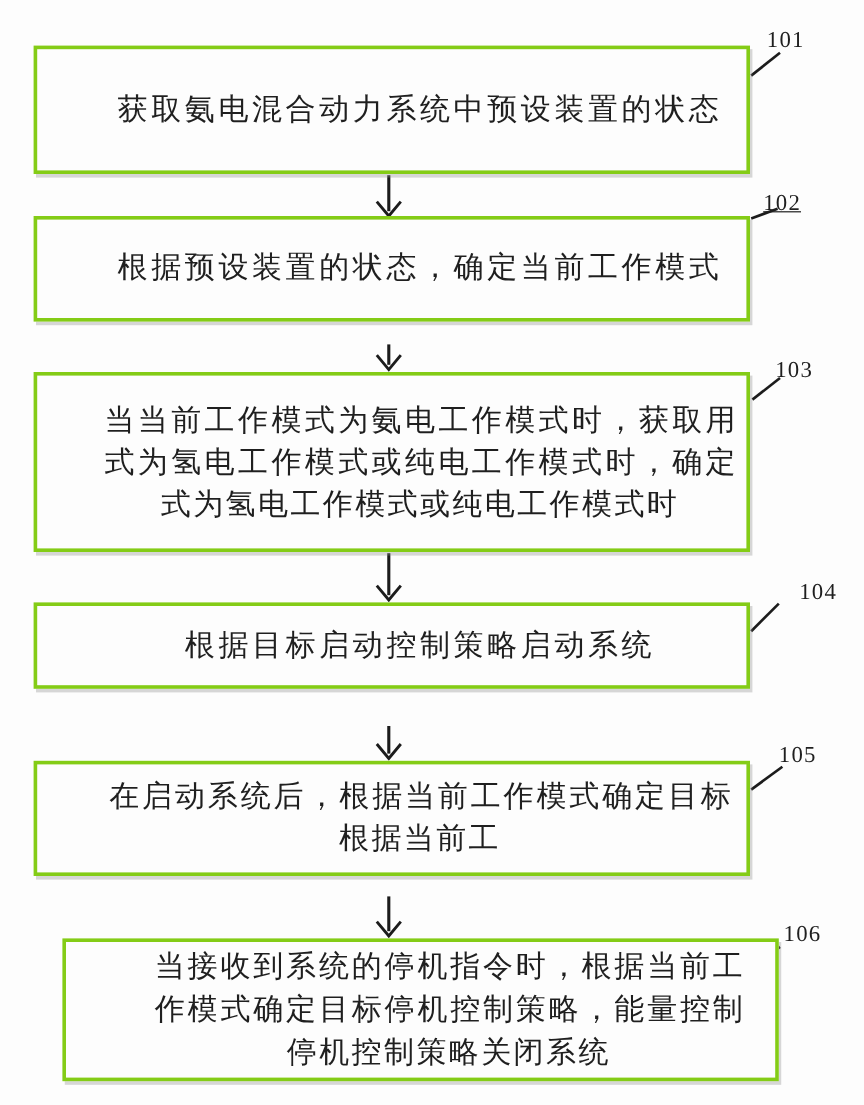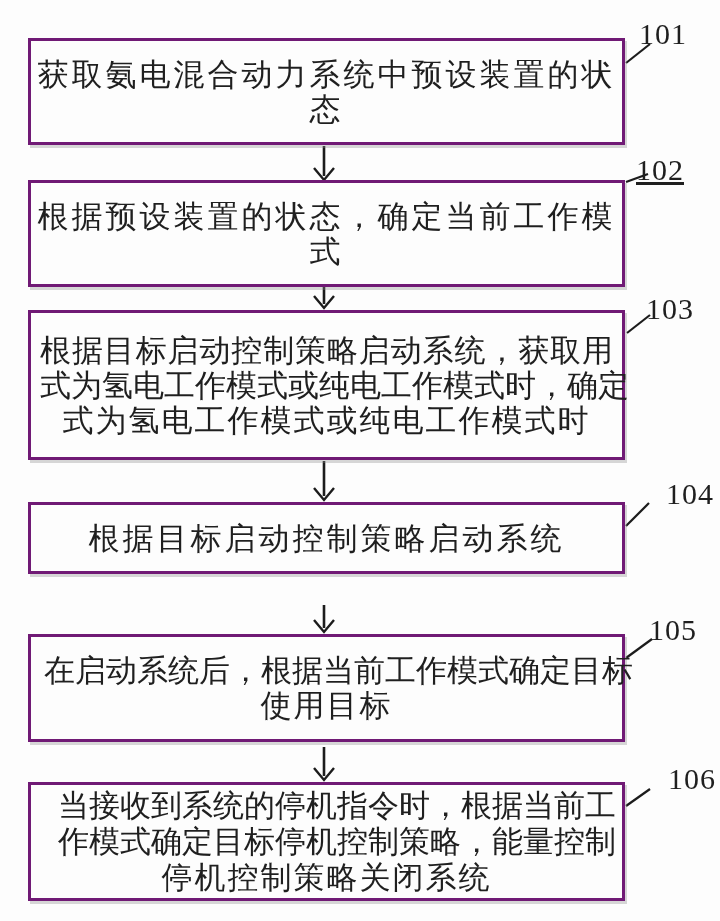--- a/index.html
+++ b/index.html
@@ -21,28 +21,29 @@
     left: 0;
     top: 0;
     width: 720px;
     height: 921px;
   }
   .box {
     position: absolute;
     left: 28px;
     width: 597px;
     box-sizing: border-box;
-    border: 3px solid #701a75;
+    border: 3px solid #84cc16;
     background: #fdfdfd;
     box-shadow: 2px 3px 0 0 rgba(140,140,140,0.35);
     display: flex;
     flex-direction: column;
     justify-content: center;
-    font-size: 31px;
+    font-size: 25px;
     line-height: 35px;
+    padding-left: 47px;
   }
   .line {
     width: 100%;
     box-sizing: border-box;
     white-space: nowrap;
   }
   .line.center {
     text-align: center;
     letter-spacing: 3px;
     white-space: normal;
@@ -51,41 +52,41 @@
     text-align: center;
     letter-spacing: 2px;
     white-space: normal;
   }
   .line.justify {
     text-align: justify;
     text-align-last: justify;
     -moz-text-align-last: justify;
   }
   .b101 { top: 38px;  height: 107px; }
-  .b102 { top: 180px; height: 107px; }
+  .b102 { top: 180px; height: 88px; font-family: Liberation Mono, monospace; }
   .b103 { top: 310px; height: 150px; line-height: 35px; }
   .b104 { top: 502px; height: 72px; }
-  .b105 { top: 634px; height: 108px; line-height: 35px; }
-  .b106 { top: 782px; height: 119px; line-height: 36px; }
+  .b105 { top: 634px; height: 96px; line-height: 35px; }
+  .b106 { top: 782px; height: 119px; line-height: 36px; margin-left: 24px; }
   .b103 .line { padding: 0 9px; }
   .b105 .line { padding: 0 13px; }
   .b106 .line { padding: 0 27px; text-align: center; }
   .ref-label {
     position: absolute;
-    font-size: 30px;
+    font-size: 19px;
     line-height: 26px;
     letter-spacing: 1px;
     color: #1f1f1f;
   }
   .l101 { left: 639px; top: 21px;  }
   .l102 { left: 636px; top: 157px; text-decoration: underline; }
   .l103 { left: 646px; top: 296px; }
   .l104 { left: 666px; top: 481px; }
   .l105 { left: 649px; top: 617px; }
-  .l106 { left: 668px; top: 766px; }
+  .l106 { left: 653px; top: 766px; }
 </style>
 </head>
 <body>
 
 <div class="canvas">
 
   <svg class="connectors" width="720" height="921" viewBox="0 0 720 921" fill="none" stroke="#1c1c1c" stroke-width="2.6">
 
     <g>
       <line x1="324" y1="146" x2="324" y2="176"></line>
@@ -126,34 +127,34 @@
     <div class="line center">获取氨电混合动力系统中预设装置的状态</div>
   </div>
   <div class="ref-label l101">101</div>
 
   <div class="box b102">
     <div class="line center">根据预设装置的状态，确定当前工作模式</div>
   </div>
   <div class="ref-label l102">102</div>
 
   <div class="box b103">
-    <div class="line justify">根据目标启动控制策略启动系统，获取用</div>
+    <div class="line justify">当当前工作模式为氨电工作模式时，获取用</div>
     <div class="line justify">式为氢电工作模式或纯电工作模式时，确定</div>
     <div class="line center-tight">式为氢电工作模式或纯电工作模式时</div>
   </div>
   <div class="ref-label l103">103</div>
 
   <div class="box b104">
     <div class="line center">根据目标启动控制策略启动系统</div>
   </div>
   <div class="ref-label l104">104</div>
 
   <div class="box b105">
     <div class="line justify">在启动系统后，根据当前工作模式确定目标</div>
-    <div class="line center-tight">使用目标</div>
+    <div class="line center-tight">根据当前工</div>
   </div>
   <div class="ref-label l105">105</div>
 
   <div class="box b106">
     <div class="line justify">当接收到系统的停机指令时，根据当前工</div>
     <div class="line justify">作模式确定目标停机控制策略，能量控制</div>
     <div class="line center-tight">停机控制策略关闭系统</div>
   </div>
   <div class="ref-label l106">106</div>
 

